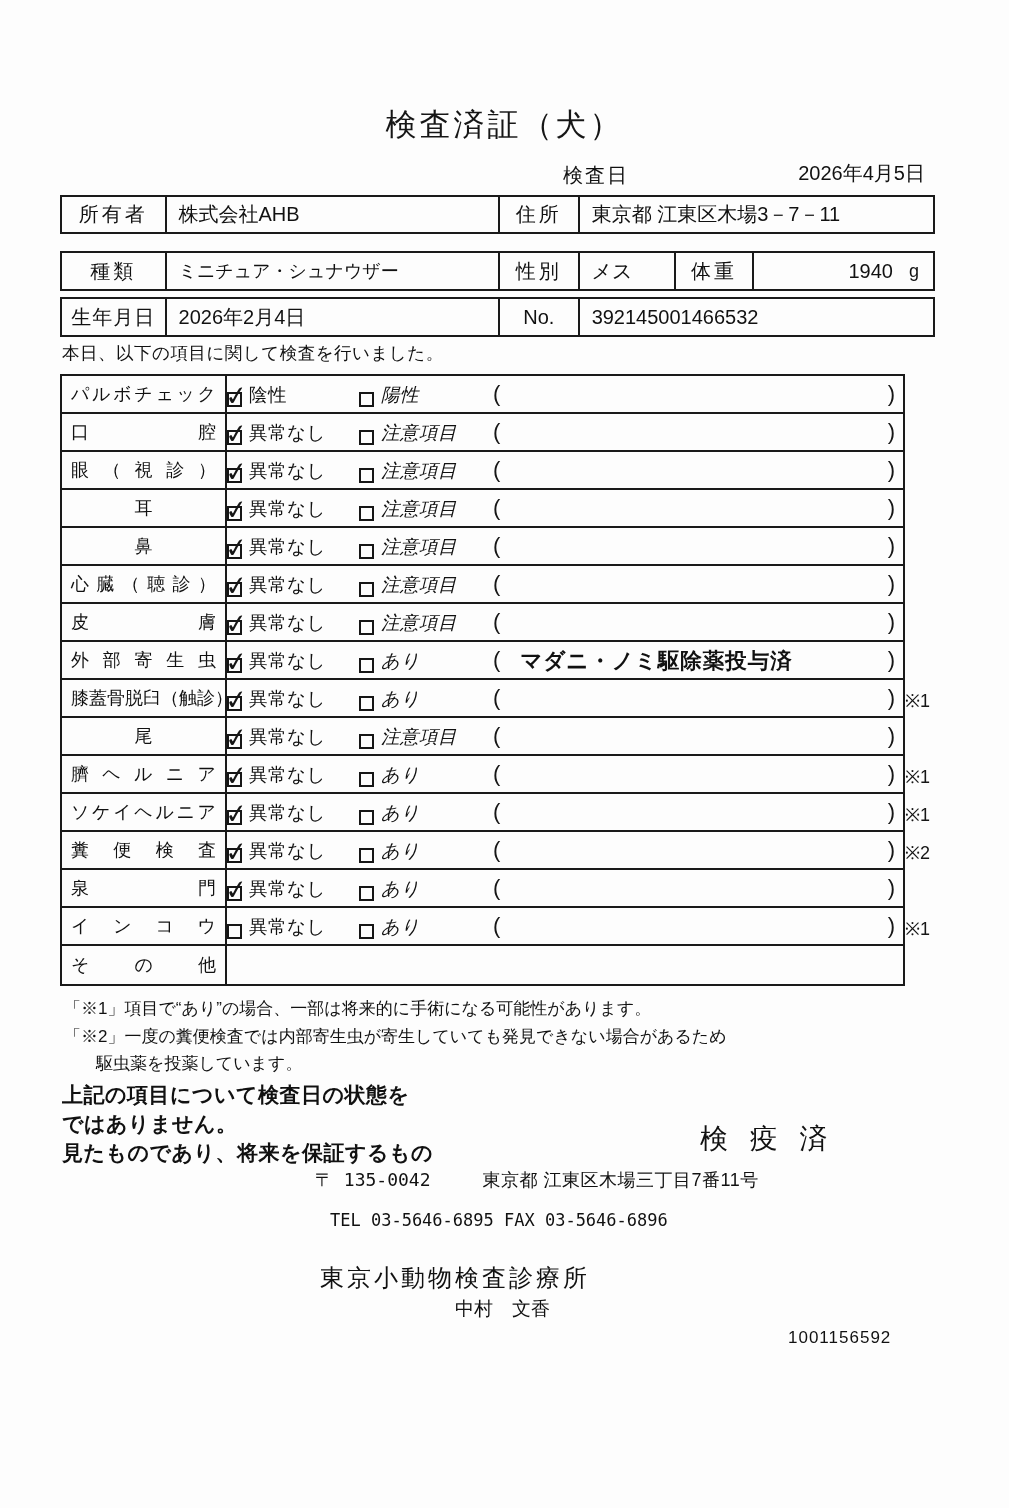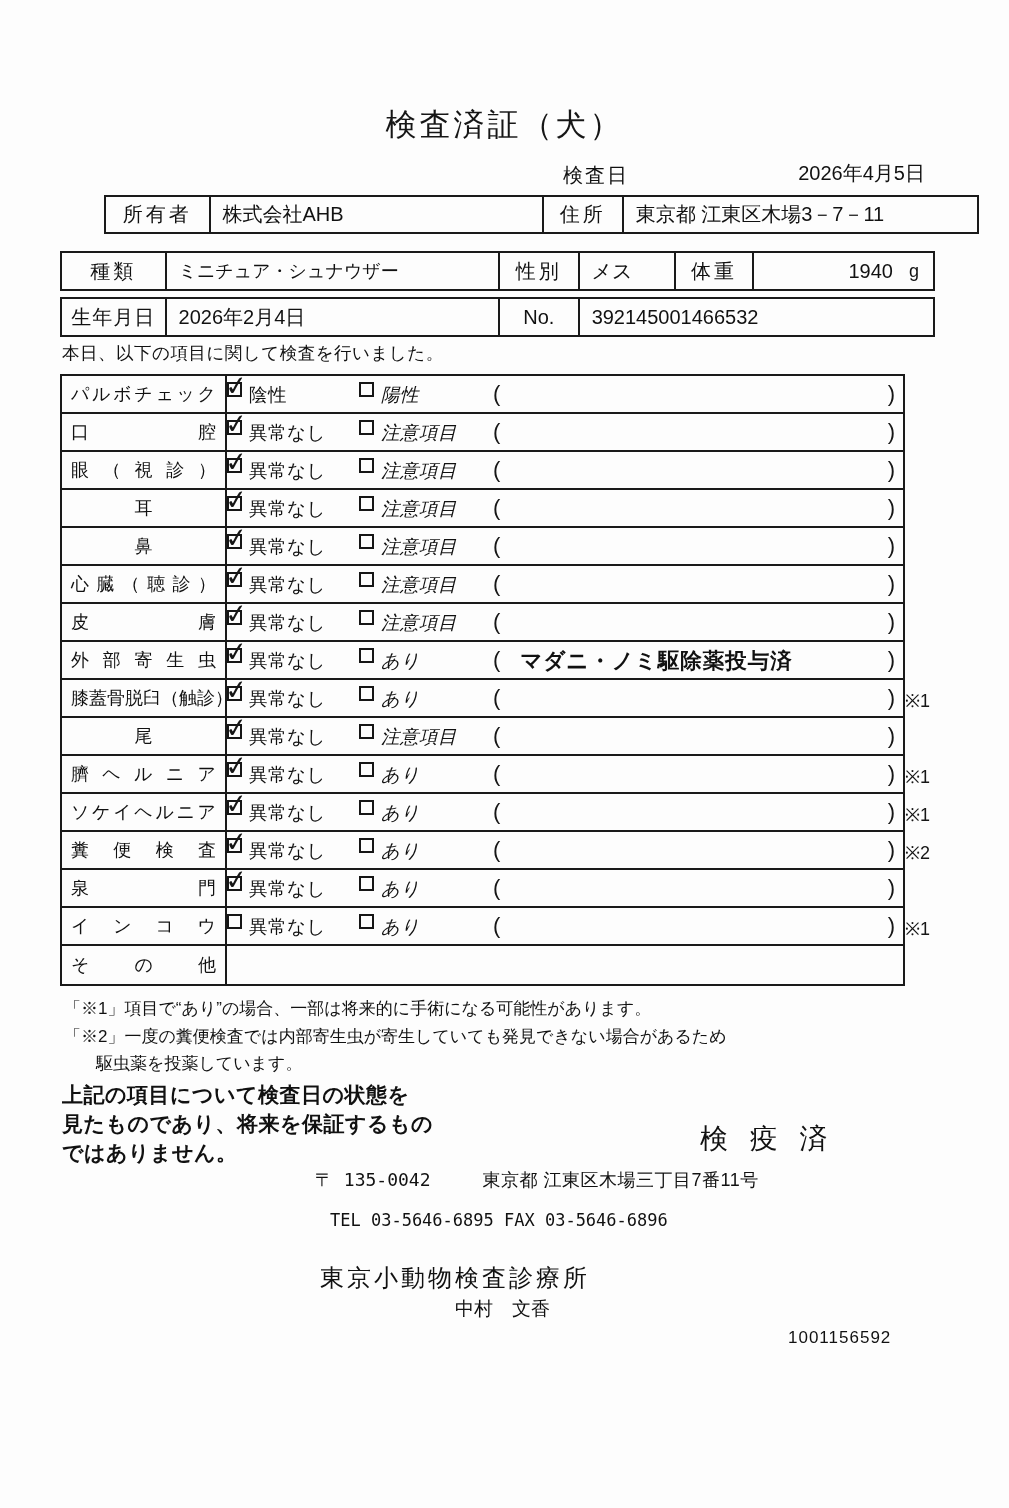--- a/index.html
+++ b/index.html
@@ -17,41 +17,41 @@
   .date-label { top:162px; left:563px; font-size:20px; letter-spacing:2px; }
   .date-value { top:160px; left:580px; width:355px; text-align:right; padding-right:10px; font-size:20px; }
 
   
   .box { border:2px solid #1a1a1a; display:flex; }
   .cell { border-right:2px solid #1a1a1a; display:flex; align-items:center; }
   .cell:last-child { border-right:none; }
   .lab { justify-content:center; font-size:20px; letter-spacing:3px; }
   .val { padding-left:12px; font-size:20px; }
 
-  .owner-table { top:195px; left:60px; width:875px; height:39px;margin-left:44px; }
+  .owner-table { top:195px; left:60px; width:875px; height:39px; }
   .pet-table-1 { top:251px; left:60px; width:875px; height:40px; }
   .pet-table-2 { top:297px; left:60px; width:875px; height:40px; }
 
   .w-105 { width:105px; } .w-335 { width:335px; } .w-80 { width:80px; }
   .w-97 { width:97px; } .w-78 { width:78px; } .w-180 { width:180px; }
   .w-355 { width:355px; }
   .weight-cell { justify-content:flex-end; padding-right:14px; font-size:20px; }
   .weight-cell .unit { margin-left:16px; font-size:18px; }
 
   .intro { top:341px; left:62px; font-size:17.5px; letter-spacing:0.5px; }
 
   
   .insp { top:374px; left:60px; width:845px; border:2px solid #1a1a1a; }
   .irow { position:relative; display:flex; height:38px; border-bottom:2px solid #1a1a1a; }
   .irow:last-child { border-bottom:none; }
   .c-item { width:165px; border-right:2px solid #1a1a1a; display:flex; align-items:center;
             justify-content:space-between; padding:0 9px; font-size:18px; }
   .c-item.single { justify-content:center; }
   .c-content { flex:1; display:flex; align-items:center; }
-  .opt { display:flex; align-items:flex-start; }
+  .opt { display:flex; align-items:flex-end; }
   .opt-1 { width:132px; } .opt-2 { width:132px;font-style:italic; }
   .opt .txt { font-size:18.5px; margin-left:7px; letter-spacing:0.5px; }
   .cb { position:relative; display:inline-block; width:15px; height:15px; border:2px solid #161616; flex:0 0 15px; }
   .cb.checked::after { content:"✓"; position:absolute; left:-4px; top:-14px; font-size:27px;
                        color:#161616; transform:rotate(-6deg); font-weight:400; }
   .c-note { flex:1; display:flex; align-items:center; padding:0 8px 0 2px; }
   .paren { font-size:22px; color:#161616; }
   .note-text { flex:1; text-align:left; padding-left:20px; font-size:21.5px; font-weight:700; letter-spacing:1px; }
   .mark { position:absolute; right:-40px; top:8px; width:38px; font-size:18px; color:#161616; }
 
@@ -473,22 +473,22 @@
     </div>
 
   <div class="abs notes">
     <div>「※1」項目で“あり”の場合、一部は将来的に手術になる可能性があります。</div>
     <div>「※2」一度の糞便検査では内部寄生虫が寄生していても発見できない場合があるため</div>
     <div class="indent">駆虫薬を投薬しています。</div>
   </div>
 
   <div class="abs disclaimer">
     <div>上記の項目について検査日の状態を</div>
+    <div>ではありません。</div>
     <div>見たものであり、将来を保証するもの</div>
-    <div>ではありません。</div>
   </div>
 
   <div class="abs stamp">検 疫 済</div>
 
   <div class="abs postal-line">
     <span class="postal">〒 135-0042</span>
     <span class="addr">東京都 江東区木場三丁目7番11号</span>
   </div>
 
   <div class="abs tel-line">TEL 03-5646-6895  FAX 03-5646-6896</div>

